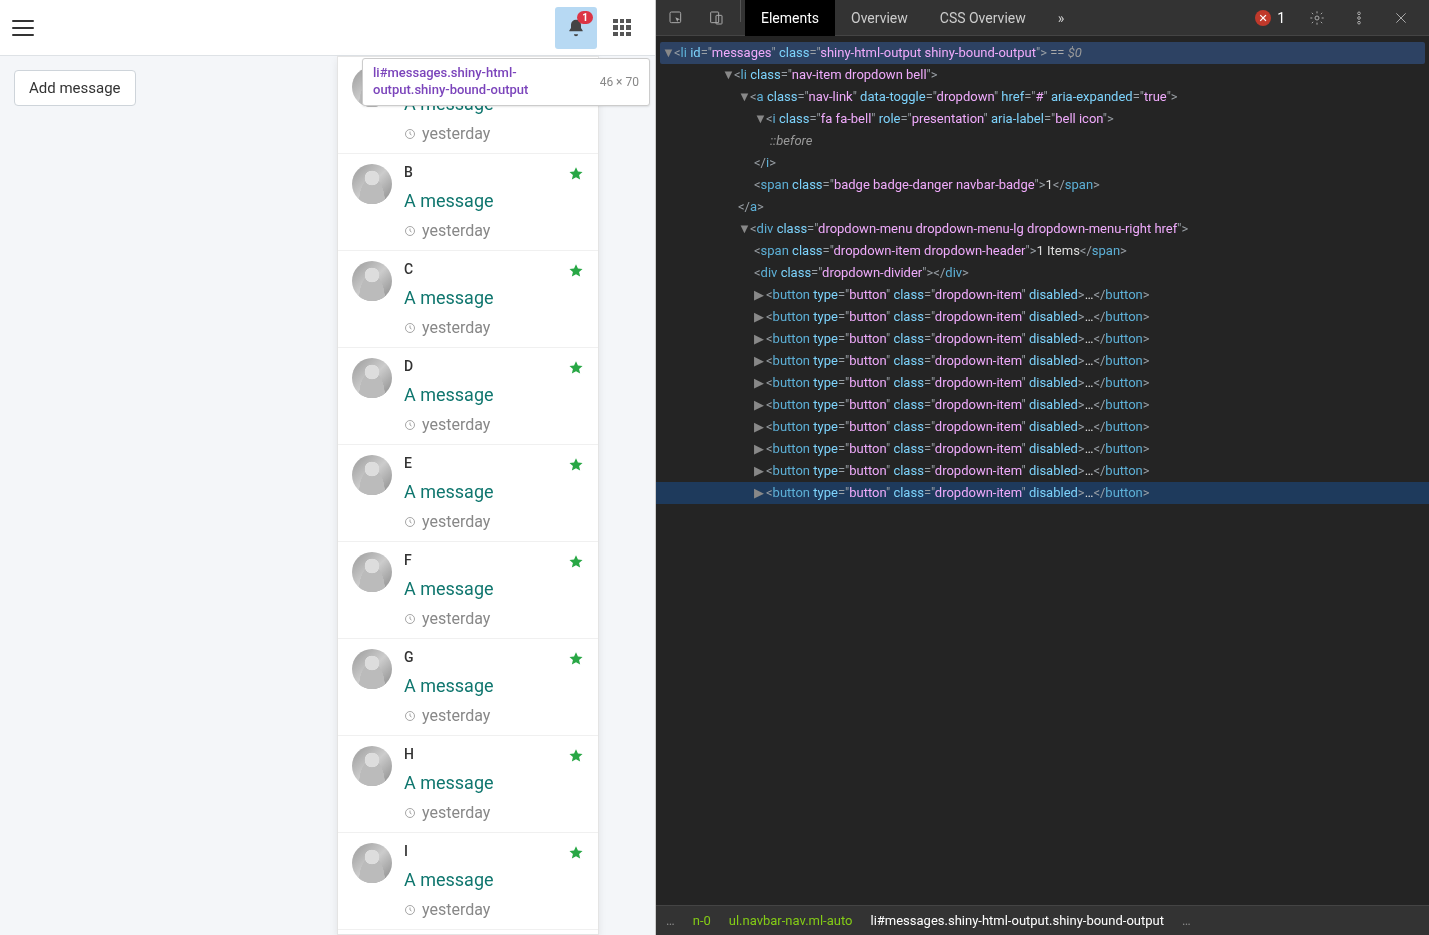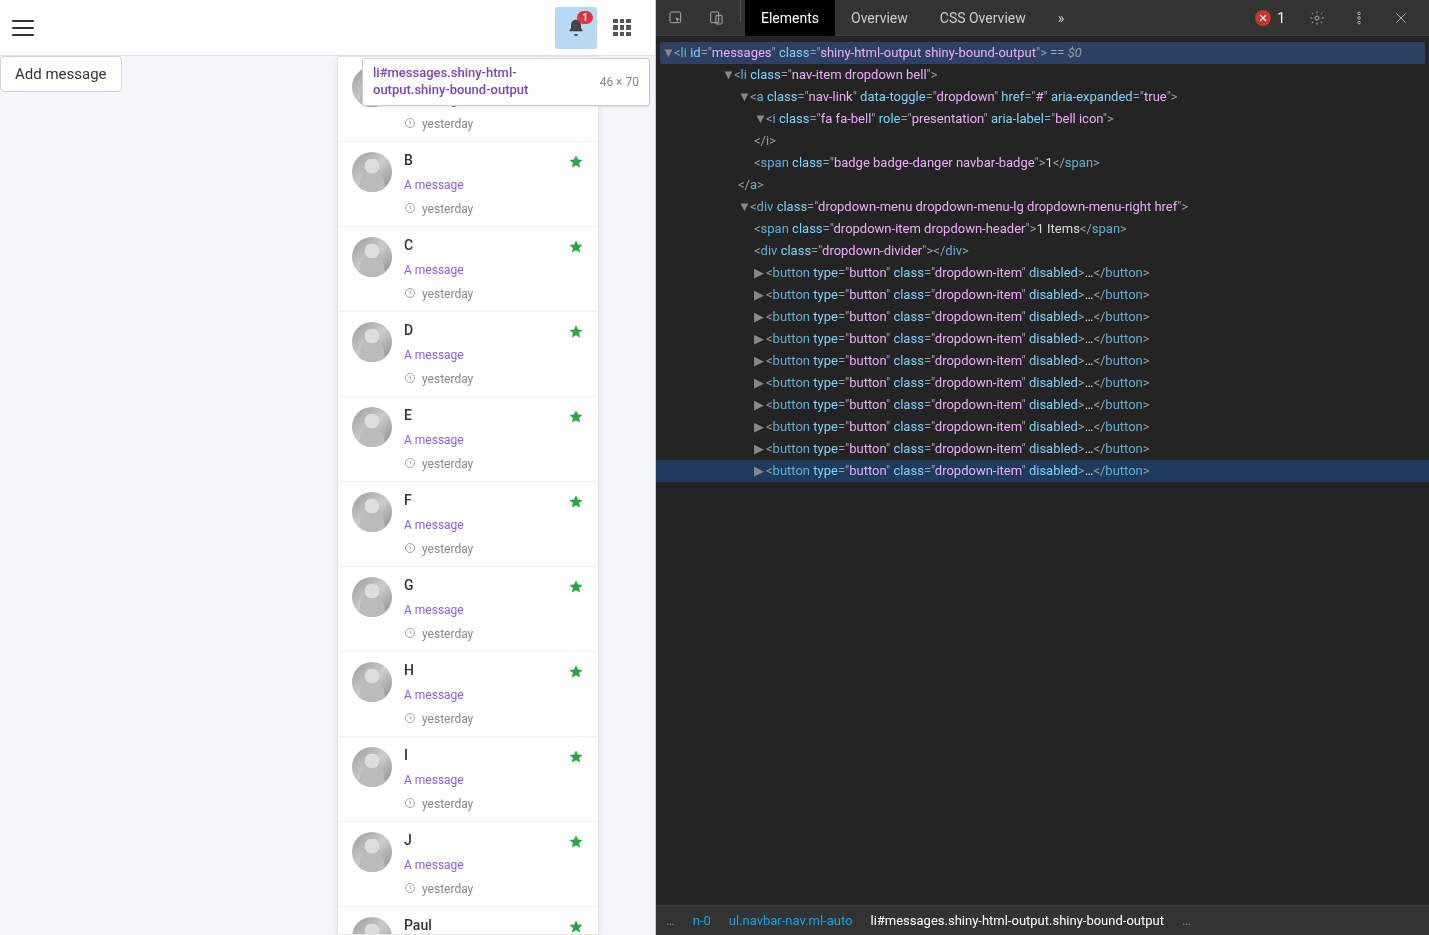--- a/index.html
+++ b/index.html
@@ -8,32 +8,32 @@
 .navbar{height:56px;background:#fff;border-bottom:1px solid #dee2e6;display:flex;align-items:center;justify-content:space-between;padding:0 12px}
 .hamburger{width:22px;height:16px;display:flex;flex-direction:column;justify-content:space-between;cursor:pointer}
 .hamburger span{display:block;height:2px;background:#333;border-radius:1px}
 .nav-right{display:flex;align-items:center;gap:4px}
 .bell-btn{position:relative;width:42px;height:42px;display:flex;align-items:center;justify-content:center;background:#b7d9f3;border-radius:3px;cursor:pointer}
 .bell-btn svg{width:20px;height:20px;fill:#444}
 .badge-danger{position:absolute;top:4px;right:4px;background:#dc3545;color:#fff;font-size:10px;font-weight:700;padding:1px 5px;border-radius:8px}
 .apps-btn{width:42px;height:42px;display:flex;align-items:center;justify-content:center;cursor:pointer}
 .grid9{width:18px;height:18px;display:grid;grid-template-columns:repeat(3,1fr);grid-template-rows:repeat(3,1fr);gap:2px}
 .grid9 span{background:#555}
-.add-btn{padding:8px 14px;background:#fff;border:1px solid #ced4da;border-radius:4px;font-size:15px;color:#333;cursor:pointer}
+.add-btn{margin:14px;padding:8px 14px;background:#fff;border:1px solid #ced4da;border-radius:4px;font-size:15px;color:#333;cursor:pointer}
 .tooltip{position:absolute;top:58px;left:362px;width:288px;background:#fff;border:1px solid #ccc;border-radius:3px;padding:6px 10px;font-size:13px;display:flex;justify-content:space-between;align-items:center;box-shadow:0 1px 2px rgba(0,0,0,.1);z-index:30}
 .tooltip .ttxt{color:#7b44bb;font-weight:500;line-height:1.3}
 .tooltip .tdim{color:#888;font-size:12px;white-space:nowrap;padding-left:8px}
 .dropdown{position:absolute;top:56px;left:337px;width:262px;bottom:0;background:#fff;border:1px solid #e4e4e4;box-shadow:0 4px 8px rgba(0,0,0,.08);overflow-y:auto;z-index:20}
 .ditem{display:flex;align-items:flex-start;padding:10px 14px;border-bottom:1px solid #f0f0f0}
 .avatar{width:40px;height:40px;border-radius:50%;background:linear-gradient(135deg,#999 0%,#ccc 50%,#888 100%);flex-shrink:0;margin-right:12px;position:relative;overflow:hidden}
 .avatar::after{content:"";position:absolute;inset:0;background:radial-gradient(circle at 50% 35%, #ddd 0 22%, transparent 23%),radial-gradient(ellipse at 50% 95%, #bbb 0 45%, transparent 46%)}
 .minfo{flex:1;min-width:0}
 .mname{font-size:14px;color:#333;font-weight:500}
-.mtext{font-size:12px;color:#8b5cf6;margin:10px 0}
-.mtime{font-size:12px;color:#888;display:flex;gap:6px}
+.mtext{font-size:18px;color:#0f766e;margin:10px 0}
+.mtime{font-size:16px;color:#888;display:flex;align-items:center;gap:6px}
 .mtime svg{width:12px;height:12px;stroke:#888;fill:none;stroke-width:1.5}
 .star{width:16px;height:16px;color:#28a745;flex-shrink:0;margin-top:2px}
 .star svg{width:16px;height:16px;fill:#28a745}
 .dev-pane{flex:1;height:100%;background:#242424;color:#ddd;font-family:Menlo,Consolas,monospace;font-size:13px;display:flex;flex-direction:column}
 .dev-top{height:36px;background:#333;display:flex;align-items:flex-start;border-bottom:1px solid #444}
 .dev-tool-icon{width:40px;height:36px;display:flex;align-items:center;justify-content:center;color:#aaa;cursor:pointer}
 .dev-tool-icon svg{width:16px;height:16px;stroke:#aaa;fill:none;stroke-width:1.5}
 .sep{width:1px;height:22px;background:#555;margin:0 4px}
 .dtab{padding:0 16px;height:36px;display:flex;align-items:center;color:#ccc;cursor:pointer;font-size:14px}
 .dtab.active{background:#000;color:#fff}
@@ -45,21 +45,21 @@
 .node .arr{display:inline-block;width:12px;color:#888;cursor:pointer}
 .pun{color:#9aa0a6}
 .tag{color:#5db0d7}
 .attn{color:#7dd3fc}
 .attv{color:#f0abfc}
 .eq0{color:#aaa}
 .idvar{color:#999;font-style:italic}
 .node.sel{background:#2d4263;border-radius:2px;margin:0 4px;padding:0 2px}
 .node.hl{background:#1e3a5c}
 .dev-crumbs{height:30px;background:#333;border-top:1px solid #444;display:flex;align-items:center;padding:0 10px;gap:18px;overflow:hidden;font-size:13px}
-.crumb{color:#0ea5e9;white-space:nowrap;cursor:pointer}
+.crumb{color:#84cc16;white-space:nowrap;cursor:pointer}
 .crumb.active{color:#fff}
 .dots{color:#888}
 .ind1{padding-left:50px}.ind2{padding-left:66px}.ind3{padding-left:82px}.ind4{padding-left:98px}.ind5{padding-left:114px}
 </style>
 </head>
 <body>
 
 <div class="app-pane">
   <div class="navbar">
     <div class="hamburger">
@@ -328,20 +328,21 @@
           </svg>
         </div>
     </div>
   </div>
 
   <div class="dev-tree" id="tree">
       <div class="node ind1 sel"><span class="arr">▼</span><span class="pun">&lt;</span><span class="tag">li</span> <span class="attn">id</span><span class="pun">="</span><span class="attv">messages</span><span class="pun">"</span> <span class="attn">class</span><span class="pun">="</span><span class="attv">shiny-html-output shiny-bound-output</span><span class="pun">"</span><span class="pun">&gt;</span> <span class="eq0">== </span><span class="idvar">$0</span></div>
       <div class="node ind2"><span class="arr">▼</span><span class="pun">&lt;</span><span class="tag">li</span> <span class="attn">class</span><span class="pun">="</span><span class="attv">nav-item dropdown bell</span><span class="pun">"</span><span class="pun">&gt;</span></div>
       <div class="node ind3"><span class="arr">▼</span><span class="pun">&lt;</span><span class="tag">a</span> <span class="attn">class</span><span class="pun">="</span><span class="attv">nav-link</span><span class="pun">"</span> <span class="attn">data-toggle</span><span class="pun">="</span><span class="attv">dropdown</span><span class="pun">"</span> <span class="attn">href</span><span class="pun">="</span><span class="attv">#</span><span class="pun">"</span> <span class="attn">aria-expanded</span><span class="pun">="</span><span class="attv">true</span><span class="pun">"</span><span class="pun">&gt;</span></div>
       <div class="node ind4"><span class="arr">▼</span><span class="pun">&lt;</span><span class="tag">i</span> <span class="attn">class</span><span class="pun">="</span><span class="attv">fa fa-bell</span><span class="pun">"</span> <span class="attn">role</span><span class="pun">="</span><span class="attv">presentation</span><span class="pun">"</span> <span class="attn">aria-label</span><span class="pun">=</span><span class="pun">"</span><span class="attv">bell icon</span><span class="pun">"</span><span class="pun">&gt;</span></div>
+      <div class="node ind5"><span class="idvar">::before</span></div>
       <div class="node ind4"><span class="pun">&lt;/</span><span class="tag">i</span><span class="pun">&gt;</span></div>
       <div class="node ind4"><span class="pun">&lt;</span><span class="tag">span</span> <span class="attn">class</span><span class="pun">="</span><span class="attv">badge badge-danger navbar-badge</span><span class="pun">"</span><span class="pun">&gt;</span>1<span class="pun">&lt;/</span><span class="tag">span</span><span class="pun">&gt;</span></div>
       <div class="node ind3"><span class="pun">&lt;/</span><span class="tag">a</span><span class="pun">&gt;</span></div>
       <div class="node ind3"><span class="arr">▼</span><span class="pun">&lt;</span><span class="tag">div</span> <span class="attn">class</span><span class="pun">="</span><span class="attv">dropdown-menu dropdown-menu-lg dropdown-menu-right href</span><span class="pun">"</span><span class="pun">&gt;</span></div>
       <div class="node ind4"><span class="pun">&lt;</span><span class="tag">span</span> <span class="attn">class</span><span class="pun">="</span><span class="attv">dropdown-item dropdown-header</span><span class="pun">"</span><span class="pun">&gt;</span>1 Items<span class="pun">&lt;/</span><span class="tag">span</span><span class="pun">&gt;</span></div>
       <div class="node ind4"><span class="pun">&lt;</span><span class="tag">div</span> <span class="attn">class</span><span class="pun">="</span><span class="attv">dropdown-divider</span><span class="pun">"</span><span class="pun">&gt;</span><span class="pun">&lt;/</span><span class="tag">div</span><span class="pun">&gt;</span></div>
       <div class="node ind4"><span class="arr">▶</span><span class="pun">&lt;</span><span class="tag">button</span> <span class="attn">type</span><span class="pun">="</span><span class="attv">button</span><span class="pun">"</span> <span class="attn">class</span><span class="pun">="</span><span class="attv">dropdown-item</span><span class="pun">"</span> <span class="attn">disabled</span><span class="pun">&gt;</span>…<span class="pun">&lt;/</span><span class="tag">button</span><span class="pun">&gt;</span></div>
       <div class="node ind4"><span class="arr">▶</span><span class="pun">&lt;</span><span class="tag">button</span> <span class="attn">type</span><span class="pun">="</span><span class="attv">button</span><span class="pun">"</span> <span class="attn">class</span><span class="pun">="</span><span class="attv">dropdown-item</span><span class="pun">"</span> <span class="attn">disabled</span><span class="pun">&gt;</span>…<span class="pun">&lt;/</span><span class="tag">button</span><span class="pun">&gt;</span></div>
       <div class="node ind4"><span class="arr">▶</span><span class="pun">&lt;</span><span class="tag">button</span> <span class="attn">type</span><span class="pun">="</span><span class="attv">button</span><span class="pun">"</span> <span class="attn">class</span><span class="pun">="</span><span class="attv">dropdown-item</span><span class="pun">"</span> <span class="attn">disabled</span><span class="pun">&gt;</span>…<span class="pun">&lt;/</span><span class="tag">button</span><span class="pun">&gt;</span></div>
       <div class="node ind4"><span class="arr">▶</span><span class="pun">&lt;</span><span class="tag">button</span> <span class="attn">type</span><span class="pun">="</span><span class="attv">button</span><span class="pun">"</span> <span class="attn">class</span><span class="pun">="</span><span class="attv">dropdown-item</span><span class="pun">"</span> <span class="attn">disabled</span><span class="pun">&gt;</span>…<span class="pun">&lt;/</span><span class="tag">button</span><span class="pun">&gt;</span></div>

